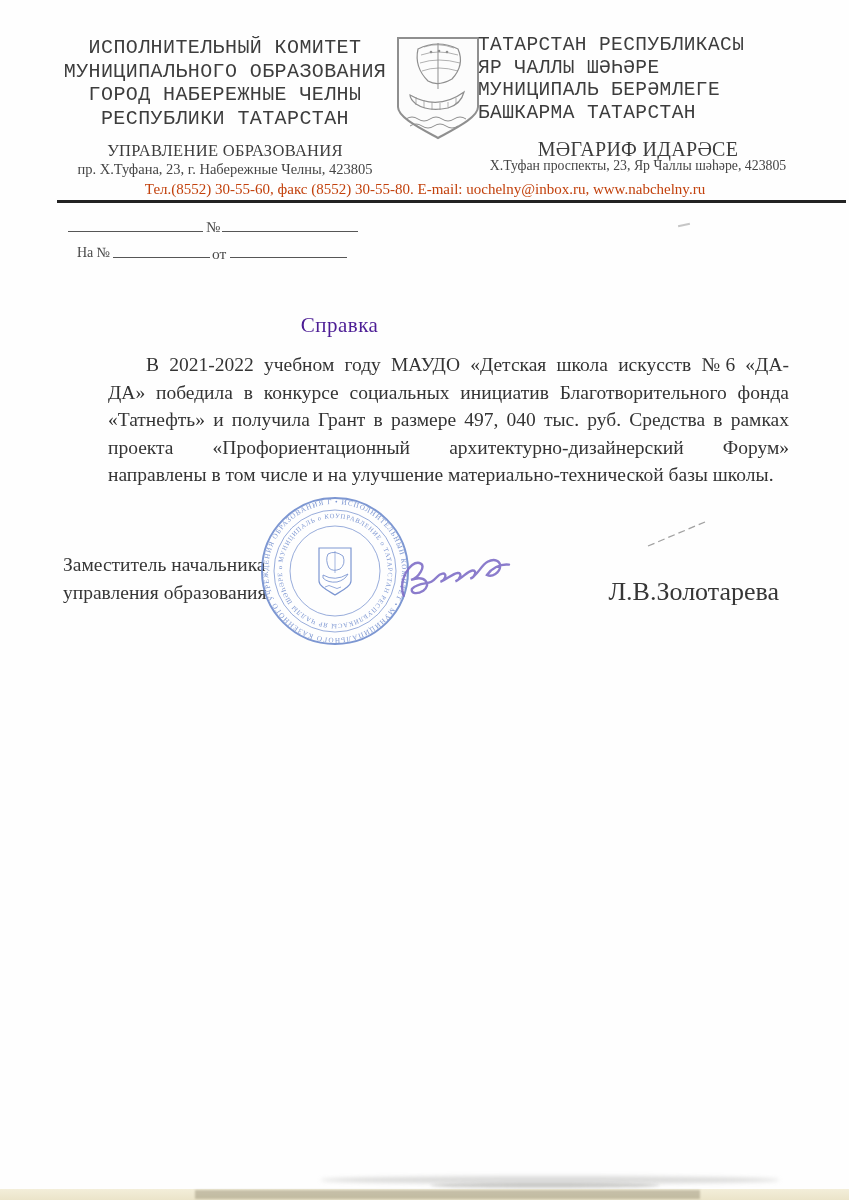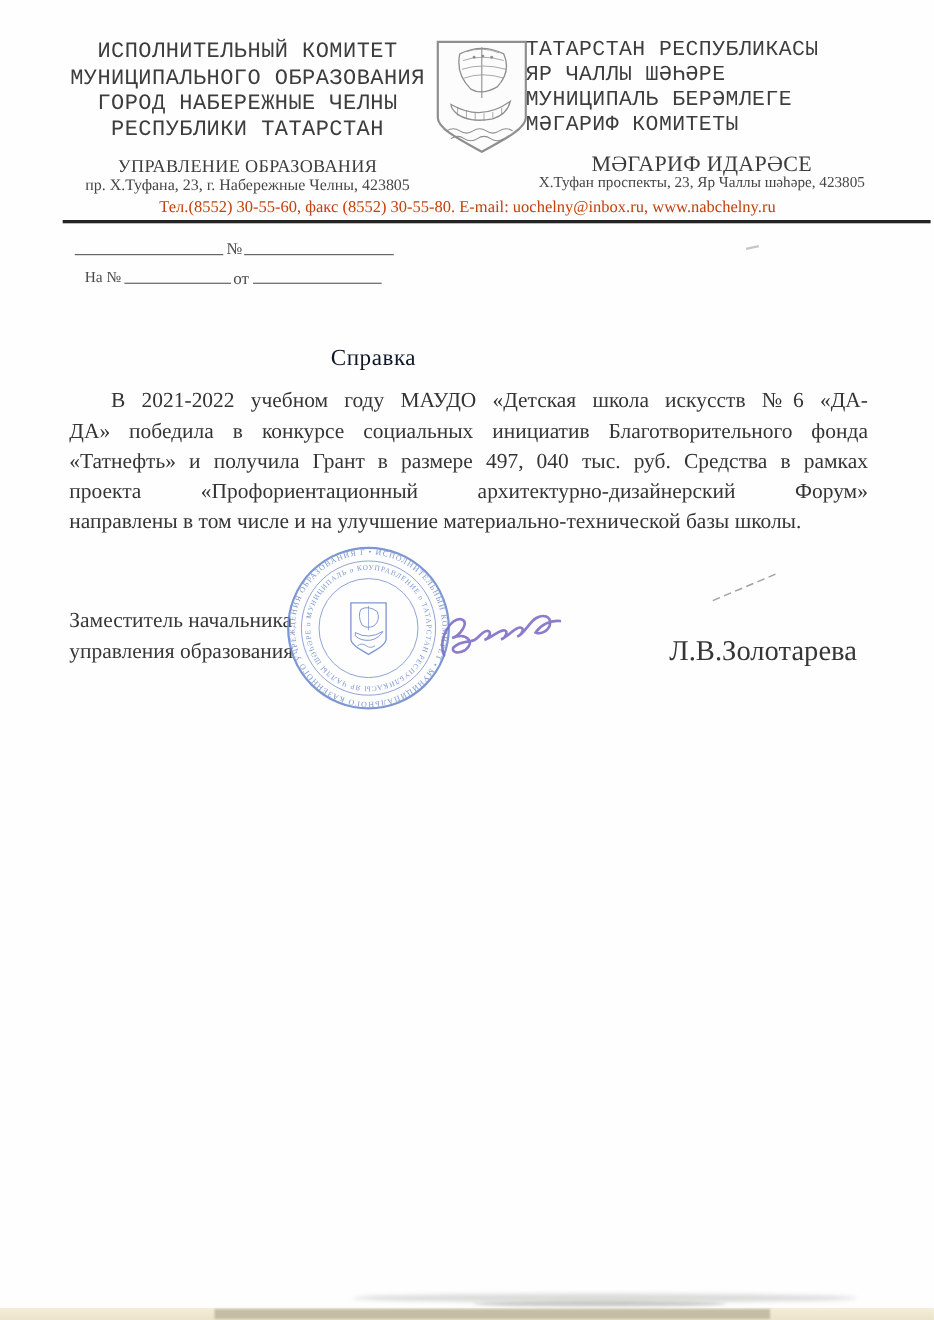--- a/index.html
+++ b/index.html
@@ -23,23 +23,23 @@
   .uline{border-bottom:1.3px solid #565656;height:13px;}
   .u1a{left:68px;top:218px;width:135px;}
   .no1{left:206px;top:219px;font-size:15px;color:#4a4a4a;}
   .u1b{left:222px;top:218px;width:136px;}
   .na-label{left:77px;top:245px;font-size:14px;color:#4a4a4a;}
   .u2a{left:113px;top:244px;width:97px;}
   .ot-label{left:212px;top:245px;font-size:15.5px;color:#4a4a4a;}
   .u2b{left:230px;top:244px;width:117px;}
 
   
-  .title{left:0;top:313px;width:679px;text-align:center;font-size:21px;letter-spacing:.5px;color:#0f172a;}
+  .title{left:0;top:313px;width:679px;text-align:center;font-size:21px;letter-spacing:.5px;color:#4c1d95;}
   .body-text{left:63px;top:351px;width:726px;font-size:19.5px;line-height:27.6px;color:#343434;}
-  .body-line{text-align:justify;text-align-last:justify;white-space:normal;}
+  .body-line{text-align:justify;text-align-last:justify;white-space:normal;margin-left:45px;}
   .body-line.first{text-indent:38px;}
   .body-line.last{text-align-last:left;}
 
   
   .sig-label{left:63px;top:551px;font-size:19.5px;line-height:27.5px;color:#363636;}
   .sig-name{left:553px;top:577px;width:226px;text-align:right;font-size:26px;color:#363636;}
 
   .stamp-wrap{left:258px;top:494px;width:154px;height:154px;opacity:.88;}
   .sig-ink{left:396px;top:546px;width:124px;height:62px;transform:rotate(-6deg);}
 
@@ -76,21 +76,21 @@
       <path d="M22,62 V70 M30,65 V73 M38,67 V75 M46,68 V75 M54,67 V73 M62,63 V69" stroke-width=".7"></path>
       <path d="M12,84 q6,-4 12,0 q6,4 12,0 q6,-4 12,0 q6,4 12,0 q6,-4 12,0" stroke-width="1"></path>
       <path d="M16,91 q6,-4 12,0 q6,4 12,0 q6,-4 12,0 q6,4 12,0" stroke-width="1"></path>
     </svg>
   </div>
 
   <div class="abs lh-right">
     <div class="org-line">ТАТАРСТАН РЕСПУБЛИКАСЫ</div>
     <div class="org-line">ЯР ЧАЛЛЫ ШӘҺӘРЕ</div>
     <div class="org-line">МУНИЦИПАЛЬ БЕРӘМЛЕГЕ</div>
-    <div class="org-line">МӘГАРИФ КОМИТЕТЫ</div>
+    <div class="org-line">БАШКАРМА ТАТАРСТАН</div>
   </div>
 
   <div class="abs dept-left">УПРАВЛЕНИЕ ОБРАЗОВАНИЯ</div>
   <div class="abs addr-left">пр. Х.Туфана, 23, г. Набережные Челны, 423805</div>
   <div class="abs dept-right">МӘГАРИФ ИДАРӘСЕ</div>
   <div class="abs addr-right">Х.Туфан проспекты, 23, Яр Чаллы шәһәре, 423805</div>
 
   <div class="abs contact">Тел.(8552) 30-55-60, факс (8552) 30-55-80. E-mail: uochelny@inbox.ru, www.nabchelny.ru</div>
 
   <div class="abs rule"></div>

